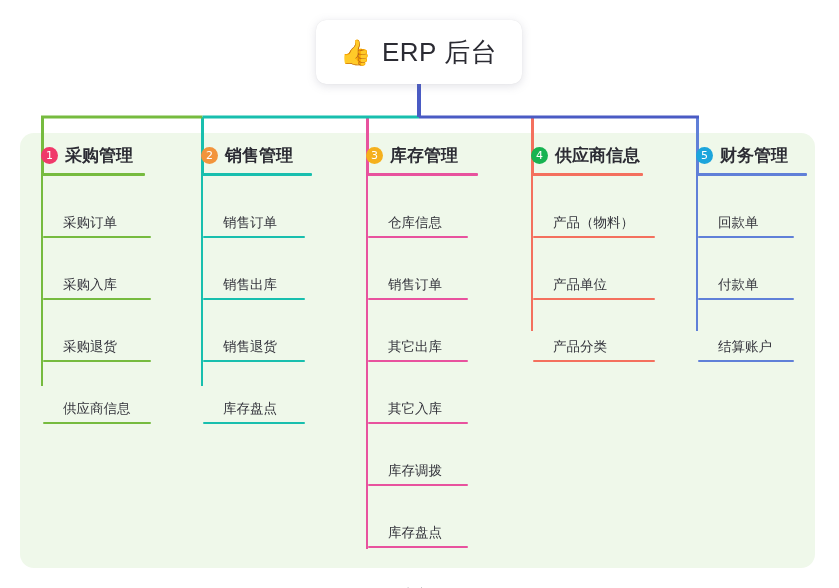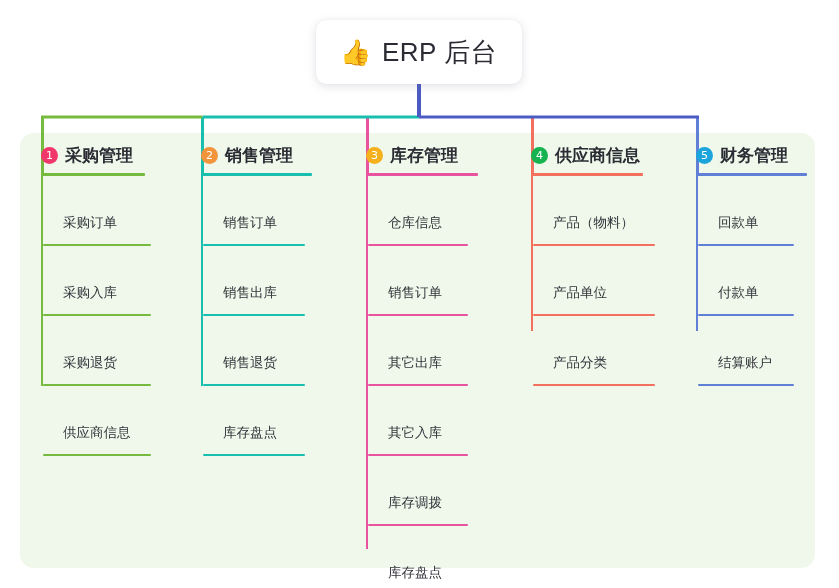--- a/index.html
+++ b/index.html
@@ -122,21 +122,21 @@
   .leaf {
     position: relative;
     padding-left: 22px;
     box-sizing: border-box;
   }
   .leaf-text {
     font-size: 13.5px;
     color: #34343c;
     white-space: nowrap;
     display: block;
-    padding-bottom: 12px;
+    padding-bottom: 4px;
     padding-top: 38px;
   }
   .leaf-rule {
     height: 2px;
     border-radius: 1px;
     margin-left: 0;
   }
   .leaf:first-child .leaf-text { padding-top: 14px; }
 </style>
 </head>

